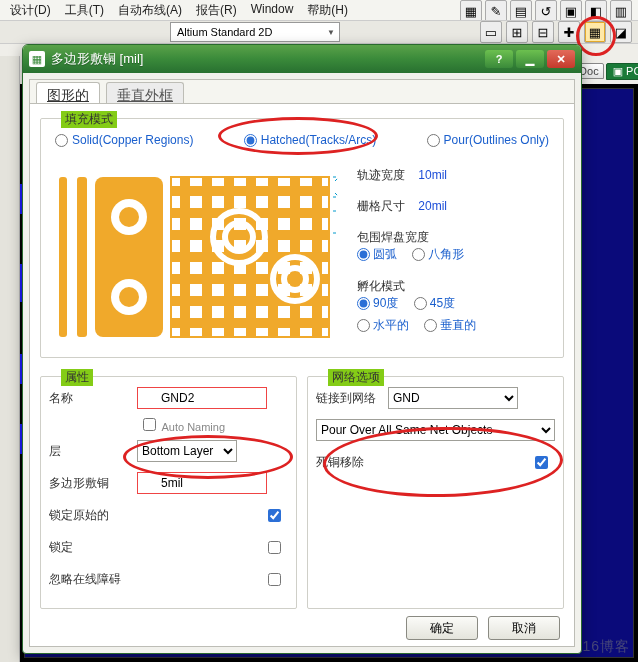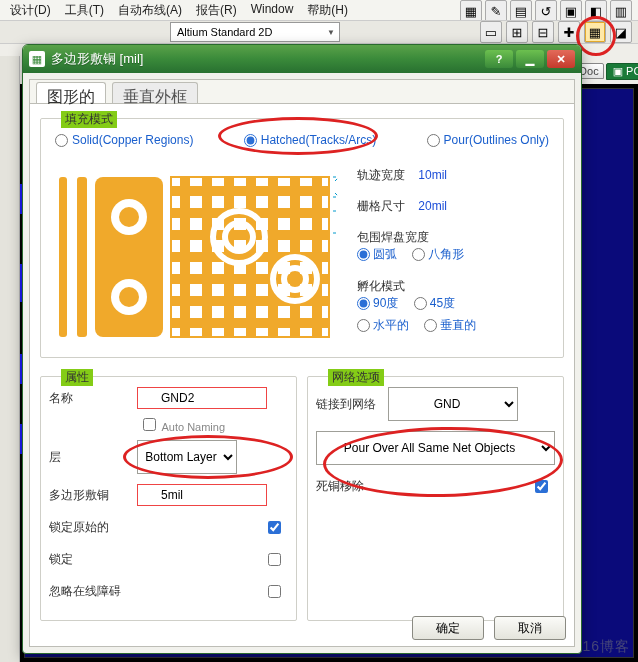--- a/index.html
+++ b/index.html
@@ -39,21 +39,21 @@
                display: flex; align-items: center; padding: 0 6px; color: #fff; }
   .dlg-title .ico { width:16px; height:16px; background:#fff; margin-right:6px; border-radius:2px; display:inline-flex; align-items:center; justify-content:center; font-size:11px; color:#3a8a3a; }
   .dlg-title .txt { flex:1; font-size:13px; text-shadow:0 1px 1px rgba(0,0,0,.3); }
   .winbtns { display:flex; gap:3px; }
   .winbtn { width:28px; height:18px; border-radius:3px; display:flex; align-items:center; justify-content:center; color:#fff; font-size:11px; font-weight:bold; }
   .wb-help { background:linear-gradient(#6cc04f,#3a8a3a); }
   .wb-min  { background:linear-gradient(#6cc04f,#3a8a3a); }
   .wb-close{ background:linear-gradient(#e36a5a,#c43a2c); }
   .dlg-body { position:absolute; left:6px; right:6px; top:34px; bottom:6px; background:#fff; border:1px solid #bdbdb6; }
   .tabs { display:flex; border-bottom:1px solid #bdbdb6; background:#f5f5f0; height:24px; }
-  .tab { padding:4px 10px 3px; border:1px solid #bdbdb6; border-bottom:none; background:#fff; font-size:16px; color:#333; margin-left:6px; margin-top:2px; border-radius:3px 3px 0 0; }
+  .tab { padding:4px 10px 3px; border:1px solid #bdbdb6; border-bottom:none; background:#fff; font-size:14px; color:#333; margin-left:6px; margin-top:2px; border-radius:3px 3px 0 0;text-decoration:underline; }
   .tab.inactive { background:#ececec; color:#555; }
   .tab-content { position:absolute; top:24px; left:0; right:0; bottom:0; padding:8px 10px 10px; }
   .group { border:1px solid #cfcfc8; border-radius:2px; padding:10px 8px 8px; position:relative; margin-top:6px; }
   .group > legend, .group-title { position:absolute; top:-8px; left:20px; background:#84cc16; padding:0 4px; font-size:12px; color:#333; }
   .fillmodes { display:flex; justify-content:space-between; gap:8px; padding:4px 6px 6px; }
   .radio-opt { display:flex; align-items:center; gap:4px; font-size:12px; color:#1a5fcd; }
   .radio-opt input { accent-color:#2b6fd6; margin:0; }
   .preview-row { display:flex; gap:18px; margin-top:14px; }
   .preview { width:290px; height:180px; }
   .params { flex:1; font-size:12px; color:#333; }
@@ -61,27 +61,27 @@
   .param-row .lbl { color:#333; }
   .param-row .val-link { color:#1d4ed8; margin-left:10px; text-decoration:none; }
   .radio-inline { display:inline-flex; align-items:center; gap:3px; color:#1a5fcd; margin-right:12px; }
   .radio-inline input { accent-color:#2b6fd6; margin:0; }
   .lower { display:flex; gap:10px; margin-top:12px; }
   .lower .group { flex:1; }
   .form-row { display:flex; align-items:center; margin-bottom:10px; min-height:22px; }
   .form-row .flabel { width:88px; color:#333; }
   .ti { border:1px solid #ef4444; background:#fff; height:22px; padding:0 23px; font:12px Tahoma,Arial; }
   .ti.w130 { width:130px; }
-  .sel { border:1px solid #9f9f98; background:#fff; height:34px; font:12px Tahoma,Arial;text-align:center; }
+  .sel { border:1px solid #9f9f98; background:#fff; height:22px; font:12px Tahoma,Arial; }
   .sel.w100 { width:100px; }
   .sel.w130 { width:130px; }
   .sel.wfull { width:100%; }
   .chk { accent-color:#2b6fd6; }
   .auto-naming { font-size:11px; color:#888; margin:-4px 0 6px 90px; }
-  .btn-row { position:absolute; right:8px; bottom:6px; display:flex; gap:10px; }
+  .btn-row { position:absolute; right:14px; bottom:6px; display:flex; gap:10px; }
   .btn { width:72px; height:24px; border:1px solid #8a8a82; background:linear-gradient(#fbfbf8,#e4e4dc); border-radius:3px; font:12px Tahoma,Arial; }
   
   .anno { position:absolute; border:3px solid #d22; border-radius:50%; pointer-events:none; }
   .anno.a1 { left:195px; top:72px; width:160px; height:38px; }
   .anno.a2 { left:100px; top:390px; width:170px; height:44px; }
   .anno.a3 { left:300px; top:382px; width:240px; height:70px; transform:skewY(-1deg); }
   .anno.a4 { position:absolute; left:576px; top:16px; width:40px; height:40px; border:3px solid #d22; border-radius:50%; pointer-events:none; }
   .chk-cell { display:flex; justify-content:flex-end; flex:1; padding-right:4px; }
   .net-row .flabel { width:72px; }
 </style>

